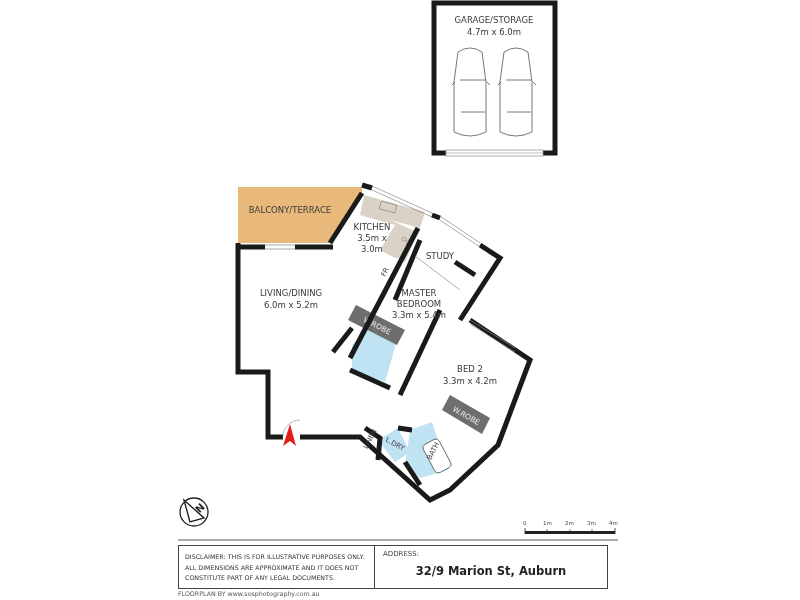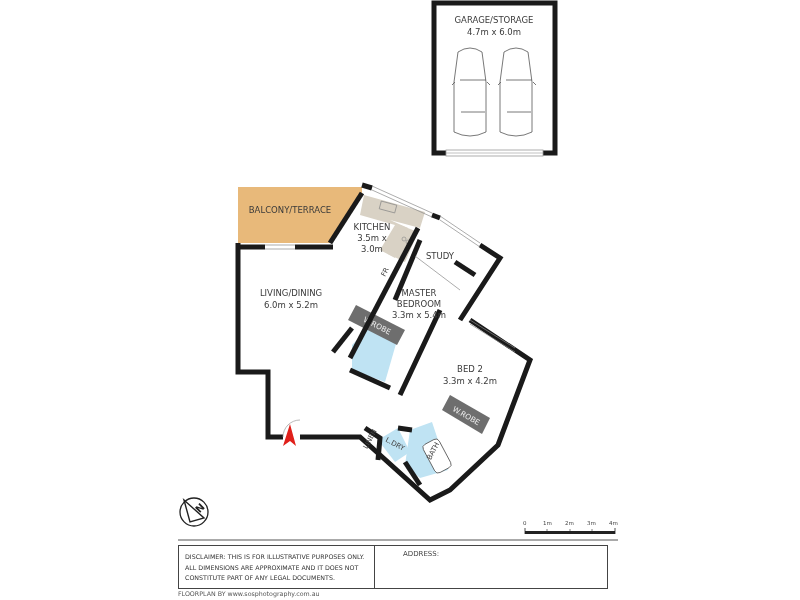--- a/index.html
+++ b/index.html
@@ -3,21 +3,21 @@
 <meta charset="utf-8">
 <style>
   html, body { margin:0; padding:0; background:#ffffff; }
   body { width:800px; height:600px; position:relative; overflow:hidden; font-family:"DejaVu Sans", sans-serif; color:#333; }
   #plan { position:absolute; left:0; top:0; width:800px; height:600px; }
   .lbl { font-family:"DejaVu Sans", sans-serif; font-size:8.5px; fill:#3a3a3a; }
   .lbl-sm { font-family:"DejaVu Sans", sans-serif; font-size:7px; fill:#444; }
   .lbl-w { font-family:"DejaVu Sans", sans-serif; font-size:7.5px; fill:#eee; }
   .footer-box { position:absolute; left:178px; top:545px; width:430px; height:44px; border:1.5px solid #444; box-sizing:border-box; display:flex; }
   .disclaimer { width:196px; border-right:1.5px solid #444; padding:6px 0 0 6px; box-sizing:border-box; font-size:6.3px; line-height:10.5px; color:#333; }
-  .address { flex:1; padding:4px 0 0 8px; position:relative;margin-left:20px; }
+  .address { flex:1; padding:4px 0 0 8px; position:relative; }
   .address-label { font-size:7px; color:#444; }
   .address-value { position:absolute; left:0; right:0; top:18px; text-align:center; font-weight:bold; font-size:11.5px; color:#222; }
   .credit { position:absolute; left:178px; top:590px; font-size:6.3px; color:#555; }
   .scale-labels { position:absolute; left:518px; top:520px; width:110px; height:10px; font-size:5.5px; color:#444; }
   .scale-labels span { position:absolute; top:0; }
 </style>
 </head>
 <body>
 
 <svg id="plan" viewBox="0 0 800 600" xmlns="http://www.w3.org/2000/svg">
@@ -140,15 +140,16 @@
 </div>
 
 <div class="footer-box">
   <div class="disclaimer">
     <div>DISCLAIMER: THIS IS FOR ILLUSTRATIVE PURPOSES ONLY.</div>
     <div>ALL DIMENSIONS ARE APPROXIMATE AND IT DOES NOT</div>
     <div>CONSTITUTE PART OF ANY LEGAL DOCUMENTS.</div>
   </div>
   <div class="address">
     <div class="address-label">ADDRESS:</div>
+    <div class="address-value">32/9 Marion St, Auburn</div>
   </div>
 </div>
 <div class="credit">FLOORPLAN BY www.sosphotography.com.au</div>
 
 </body></html>

